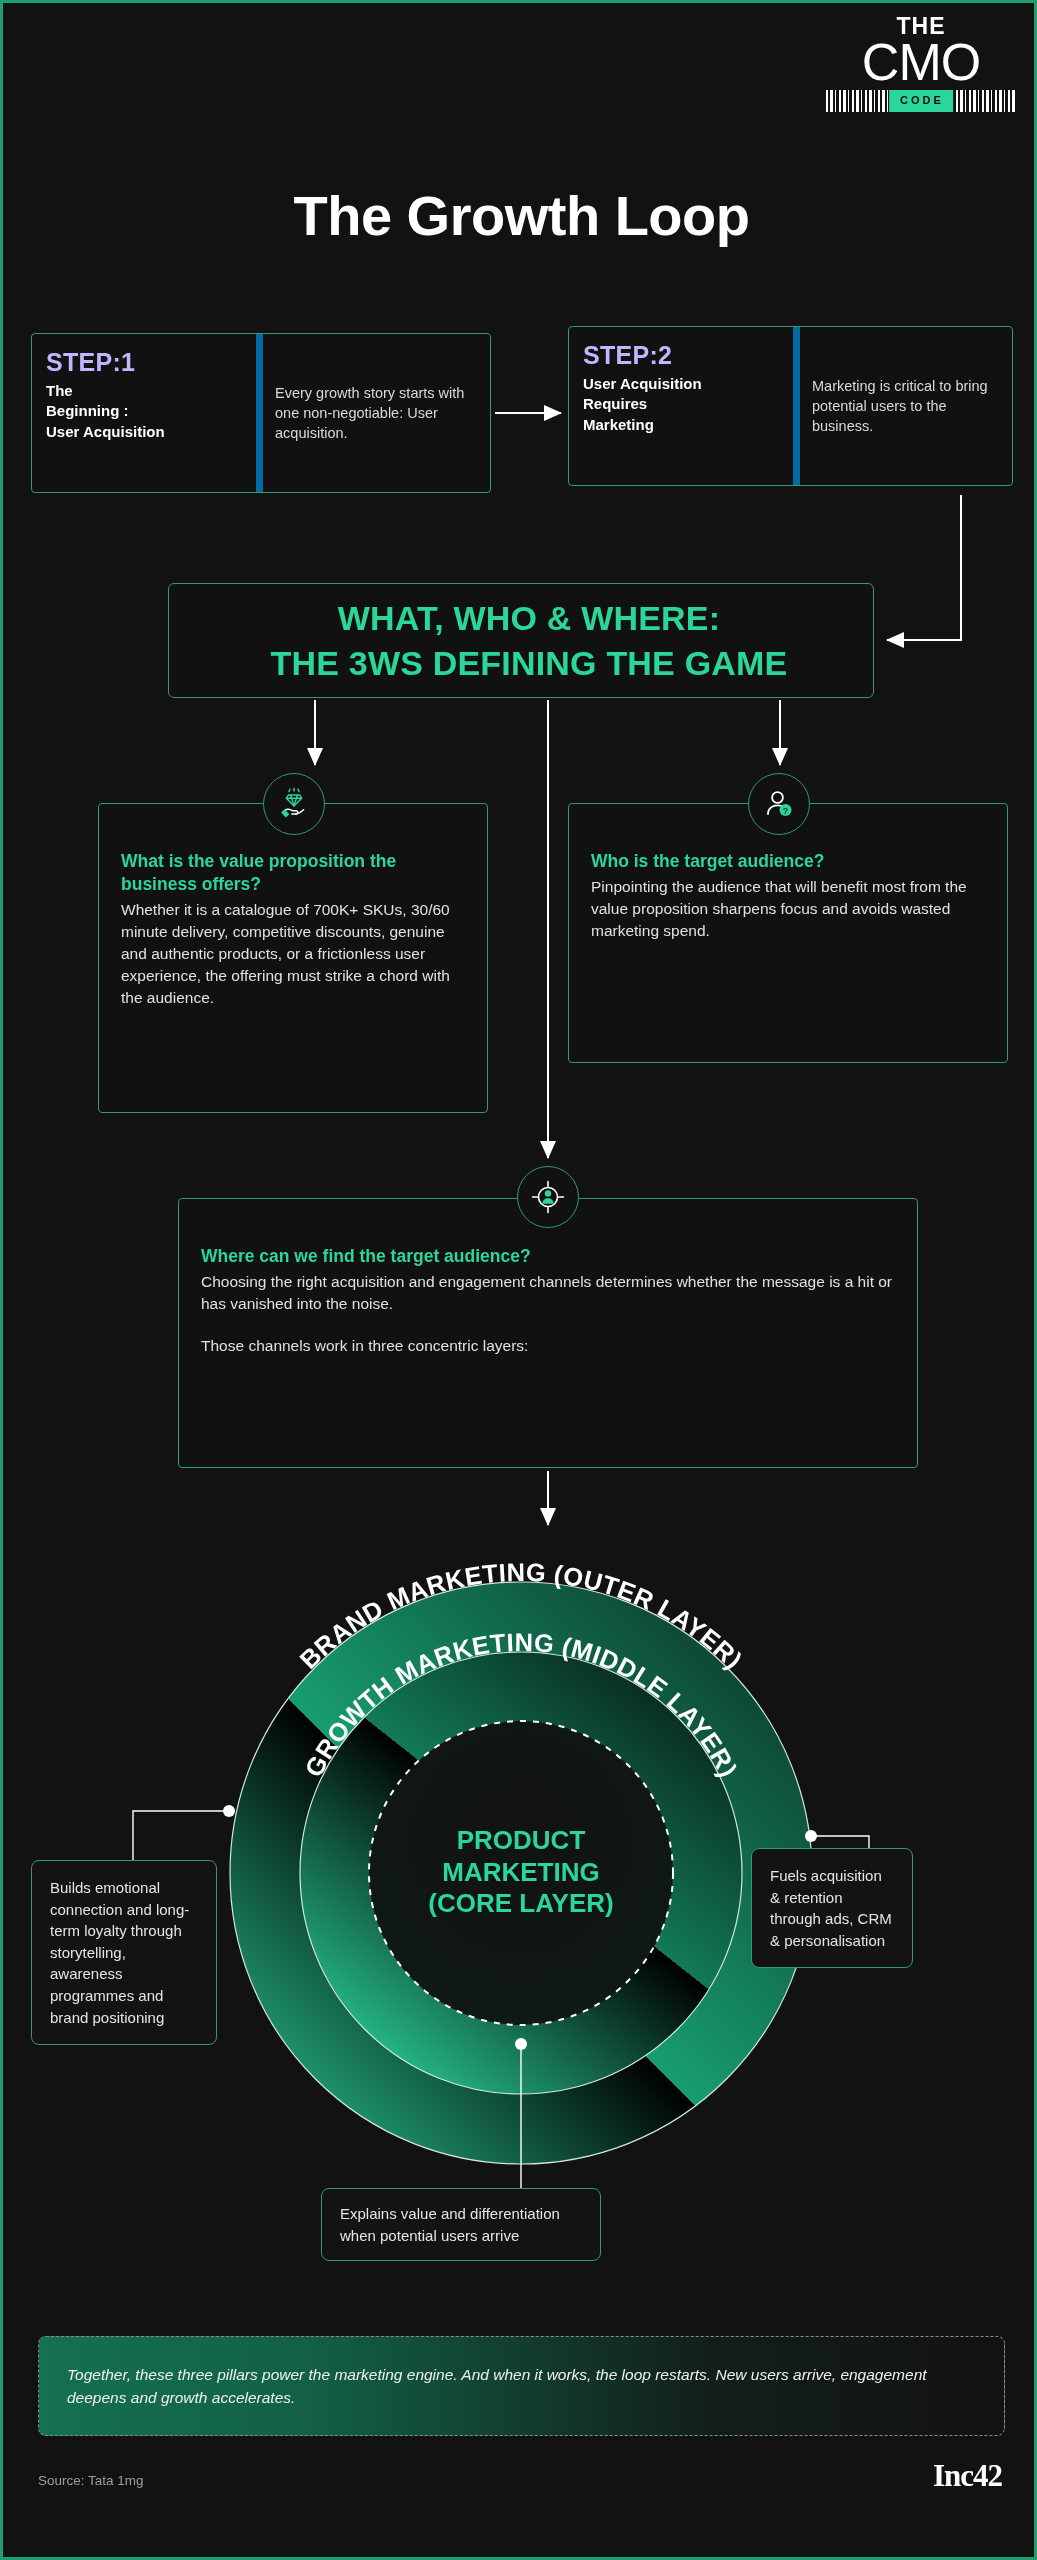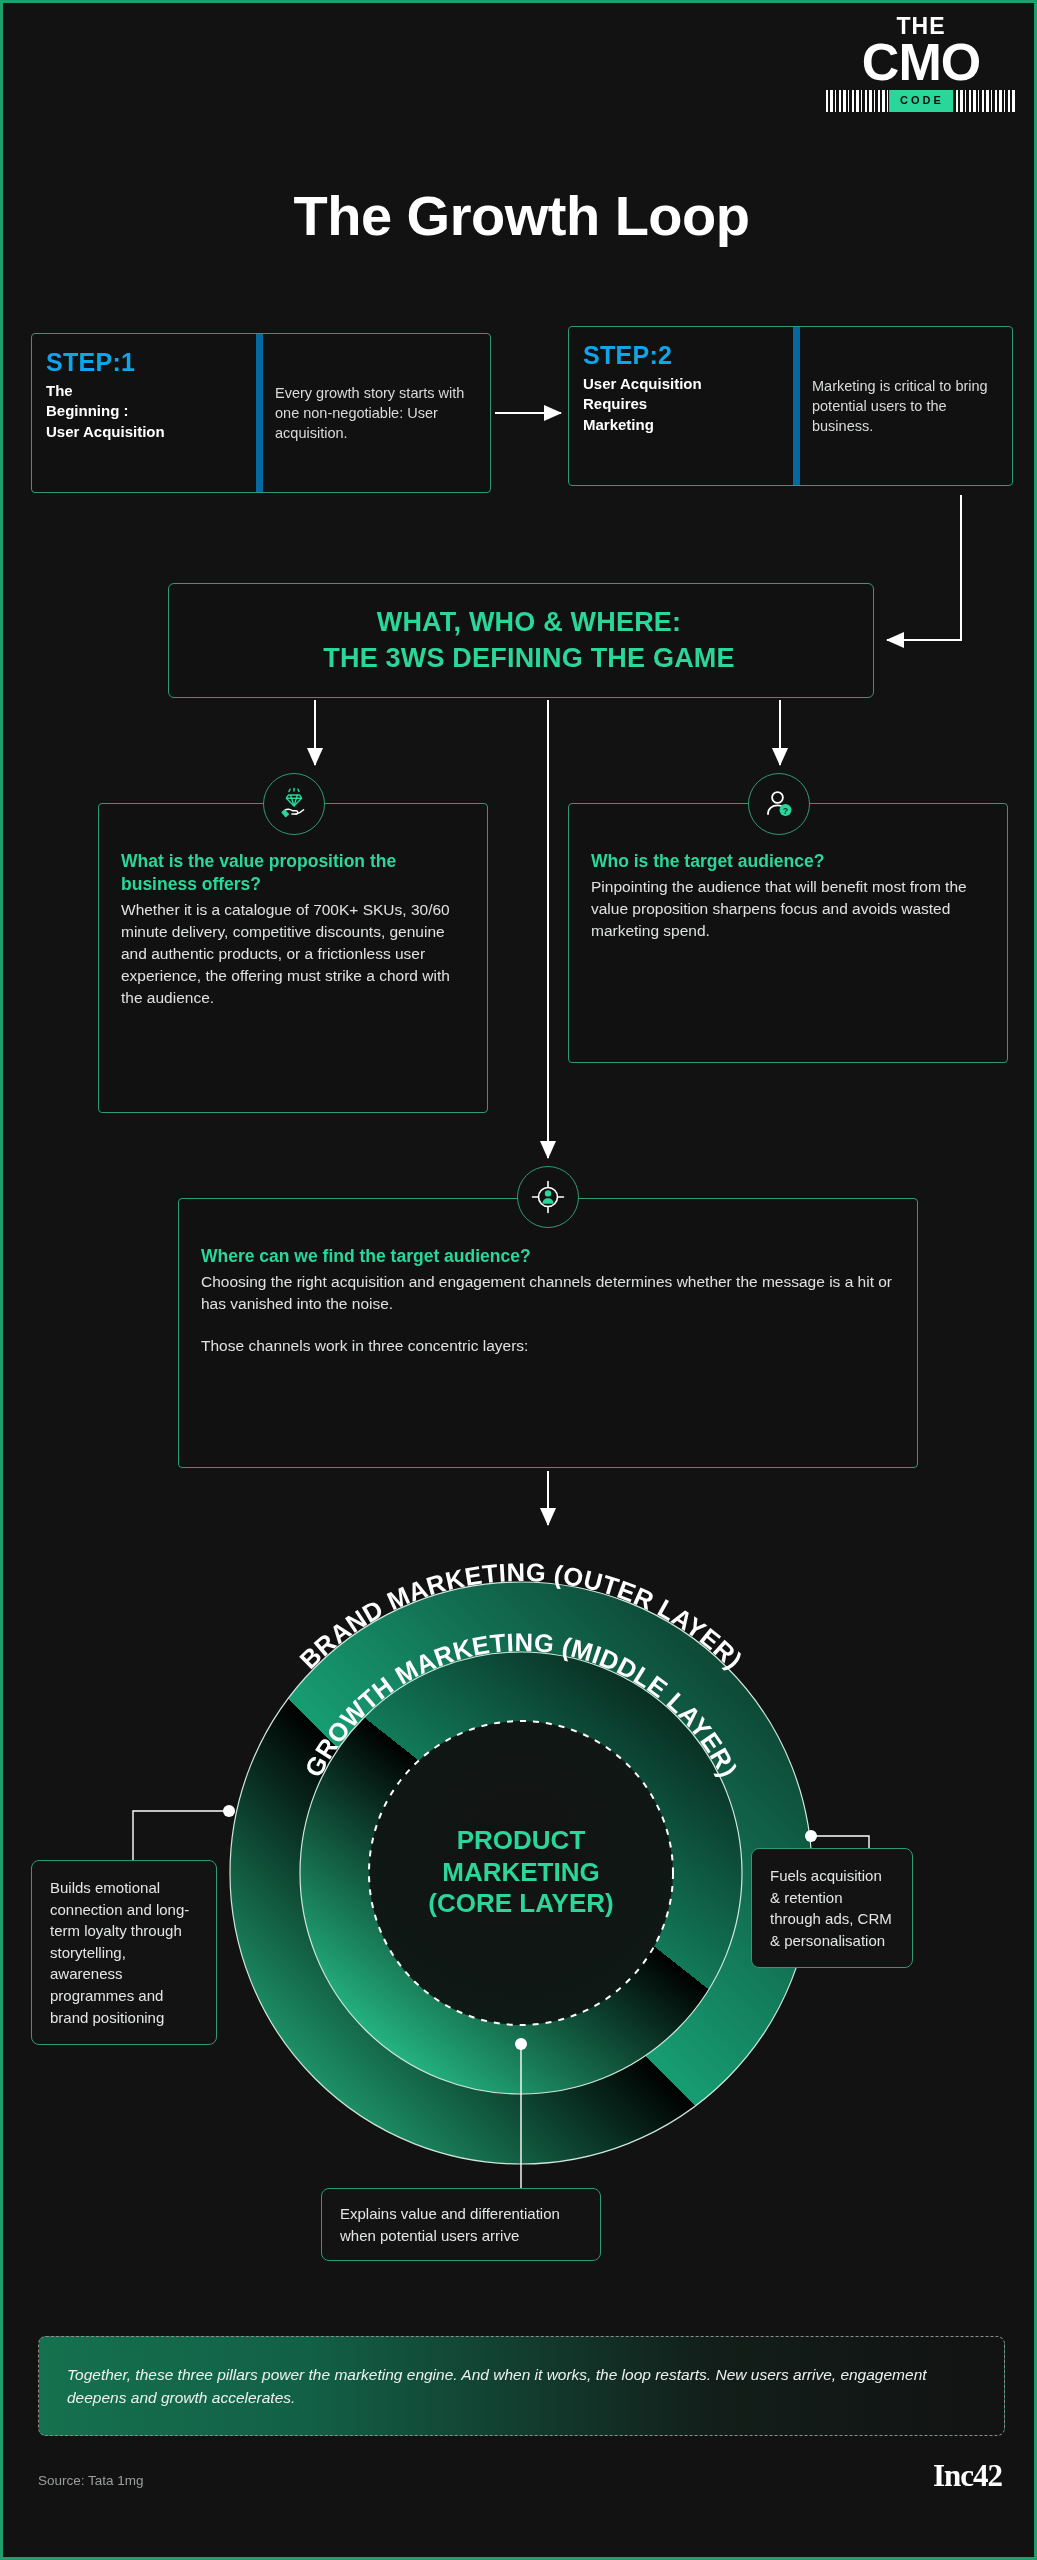--- a/index.html
+++ b/index.html
@@ -20,21 +20,21 @@
     border-bottom: 3px solid #1f9e6e;
   }
 
   
   #logo { position: absolute; right: 18px; top: 12px; width: 190px; text-align: center; }
   #logo .the {
     color: #ffffff; font-weight: 700; font-size: 23px; letter-spacing: 1px;
     line-height: 1; font-family: "Liberation Sans", sans-serif;
   }
   #logo .cmo {
-    color: #ffffff; font-weight: 700; font-size: 52px; letter-spacing: -1px;
+    color: #ffffff; font-weight: 400; font-size: 52px; letter-spacing: -1px;
     line-height: .92; margin-top: 1px;
   }
   #logo .barcode {
     position: relative; height: 22px; margin-top: 3px;
     background: repeating-linear-gradient(to right,
       #ffffff 0 2px, #121212 2px 4px, #ffffff 4px 7px, #121212 7px 9px,
       #ffffff 9px 10px, #121212 10px 13px);
   }
   #logo .barcode .codebadge {
     position: absolute; left: 50%; top: 0; transform: translateX(-50%);
@@ -51,39 +51,39 @@
   
   .stepbox {
     position: absolute; display: flex; border: 1px solid #2e9b70; border-radius: 4px;
     background: #111111; overflow: hidden;
   }
   .stepbox .left { padding: 14px 12px 14px 14px; }
   .stepbox .right {
     border-left: 7px solid #0369a1; padding: 14px 10px 14px 12px;
     display: flex; align-items: center;
   }
-  .step-kicker { color: #0ea5e9; font-size: 25px; font-weight: 700; letter-spacing: .3px; }
+  .step-kicker { color: #c4b5fd; font-size: 25px; font-weight: 700; letter-spacing: .3px; }
   .step-title { color: #ffffff; font-size: 15px; font-weight: 700; line-height: 1.35; margin-top: 4px; }
   .step-desc { color: #d8dbd9; font-size: 14.5px; line-height: 1.38; }
 
   #step1 { left: 28px; top: 330px; width: 460px; height: 160px; }
   #step1 .left { width: 225px; }
   #step1 .right { width: 235px; }
   #step2 { left: 565px; top: 323px; width: 445px; height: 160px; }
   #step2 .left { width: 225px; }
   #step2 .right { width: 220px; }
 
   
   #banner {
     position: absolute; left: 165px; top: 580px; width: 706px; height: 115px;
     border: 1px solid #2e9b70; border-radius: 6px; background: #111111;
     display: flex; align-items: center; justify-content: center;
   }
   #banner .txt {
-    color: #2bd69a; font-size: 27px; font-weight: 700; text-align: center;
+    color: #2bd69a; font-size: 34px; font-weight: 700; text-align: center;
     line-height: 1.32; letter-spacing: .2px; margin-left: 16px;
   }
 
   
   .iconcircle {
     position: absolute; width: 62px; height: 62px; border-radius: 50%;
     border: 1px solid #2e9b70; background: #111111; z-index: 5;
     display: flex; align-items: center; justify-content: center;
   }
 

